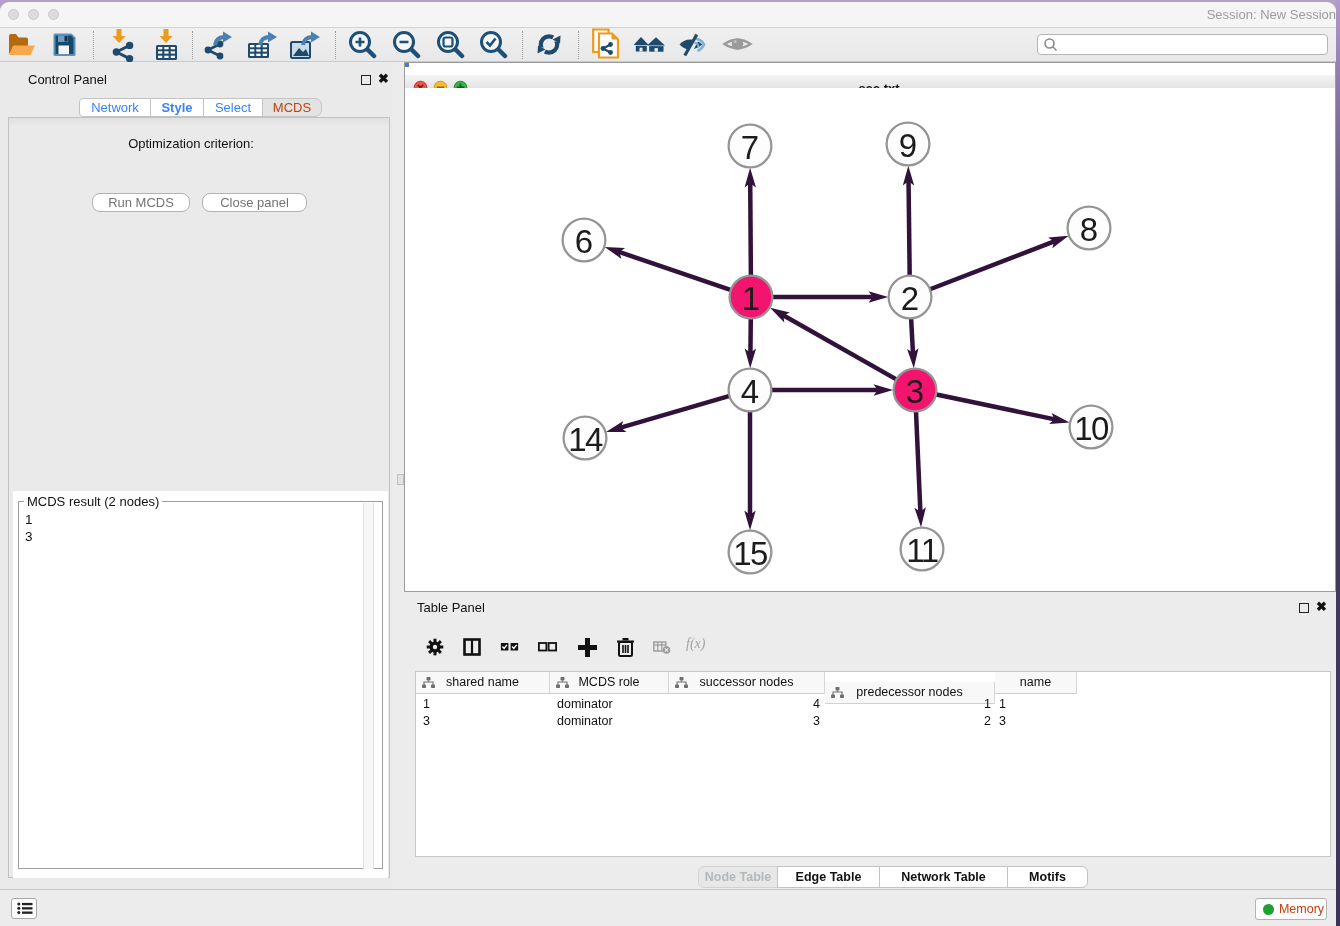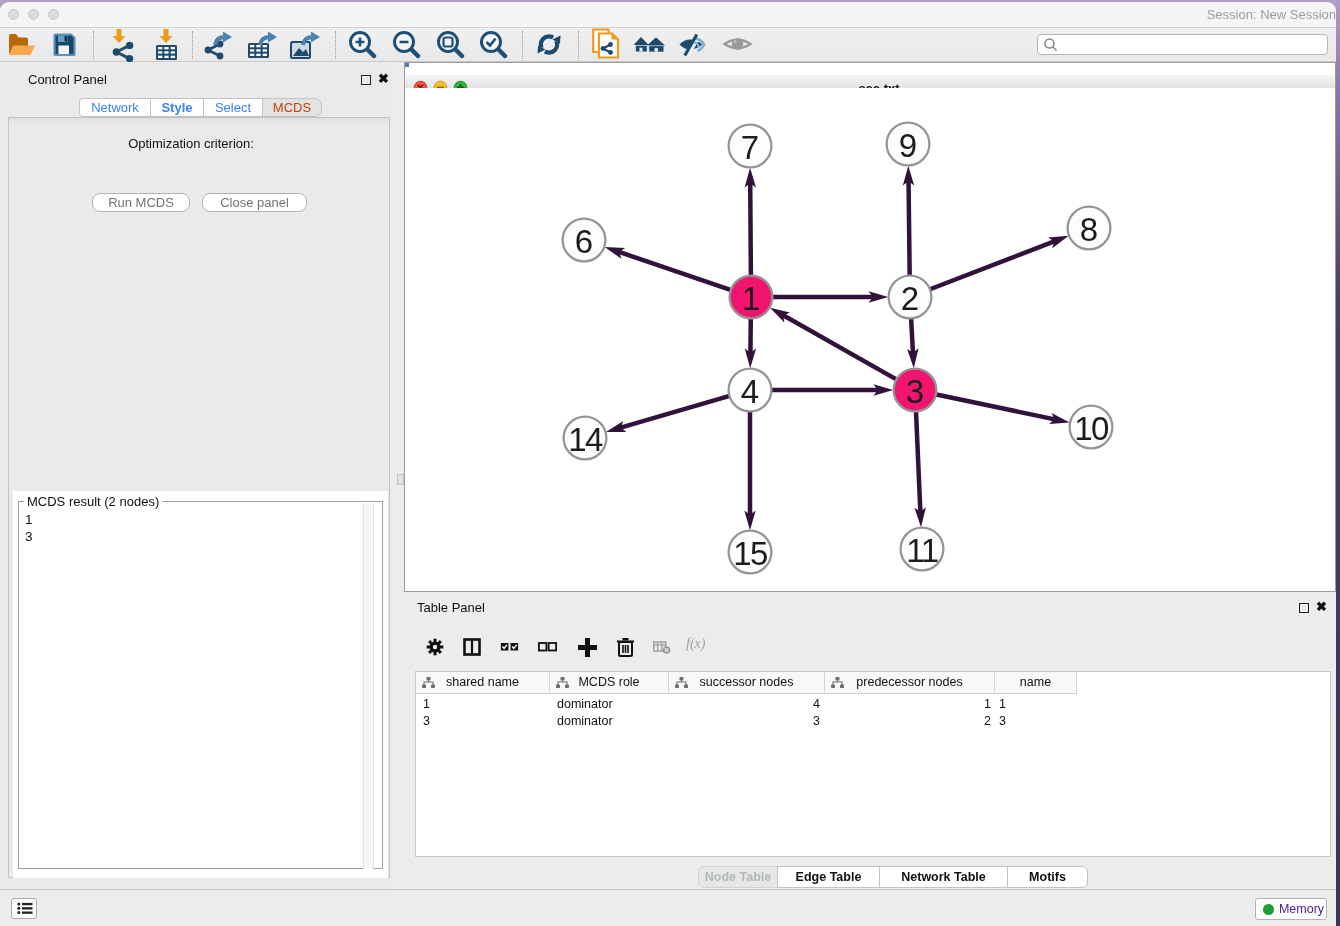--- a/index.html
+++ b/index.html
@@ -36,21 +36,21 @@
 
 #tpanel { position:absolute; left:404px; top:590px; width:932px; height:297px; background:#ececec; }
 #tpanel .hdr { position:absolute; left:13px; top:8px; font-size:13px; color:#111; }
 #ttable { position:absolute; left:11px; top:79px; width:916px; height:186px; background:#fff; border:1px solid #c8c8c8;padding-left:36px; }
 .th { position:absolute; top:0; height:22px; background:#f8f8f8; border-right:1px solid #d6d6d6; border-bottom:1px solid #d0d0d0; font-size:12.5px; line-height:21px; text-align:center; color:#111; }
 .td { position:absolute; font-size:12.5px; color:#111; height:17px; line-height:17px; }
 .btab { position:absolute; top:274px; height:22px; background:#fff; border:1px solid #c3c3c3; font-size:12.5px; font-weight:bold; line-height:20px; text-align:center; color:#111; }
 
 #statusbar { position:absolute; left:0; top:887px; width:1336px; height:37px; background:#ececec; border-top:1px solid #c6c6c6; }
 #listbtn { position:absolute; left:11px; top:8px; width:26px; height:21px; background:#fdfdfd; border:1px solid #a9a9a9; border-radius:3px; }
-#membtn { position:absolute; left:1255px; top:8px; width:72px; height:22px; background:#fdfdfd; border:1px solid #b2b2b2; border-radius:3px; font-size:12.5px; line-height:20px; text-align:center; padding-left:21px; color:#4c1d95; }
+#membtn { position:absolute; left:1255px; top:8px; width:72px; height:22px; background:#fdfdfd; border:1px solid #b2b2b2; border-radius:3px; font-size:12.5px; line-height:20px; text-align:center; padding-left:21px; color:#c2410c; }
 #memdot { position:absolute; left:7px; top:5px; width:11px; height:11px; border-radius:50%; background:#1e9e33; }
 #rightedge { position:absolute; left:1336px; top:0; width:4px; height:926px; background:linear-gradient(#b49ac8 0px,#8d76ab 90px,#463c66 300px,#3c3458 926px); }
 </style>
 </head>
 <body>
 <div id="win">
   <div id="titlebar">
     <div class="tl" style="left:8px;"></div>
     <div class="tl" style="left:28px;"></div>
     <div class="tl" style="left:48px;"></div>
@@ -343,21 +343,21 @@
             <rect x="0" y="7.5" width="4" height="3.5" rx="0.8" fill="#6e6e6e"></rect>
             <rect x="9" y="7.5" width="4" height="3.5" rx="0.8" fill="#6e6e6e"></rect>
             <path d="M2 8 L2 5 L11 5 L11 8 M6.5 3.5 L6.5 5" stroke="#6e6e6e" stroke-width="1.1" fill="none"></path>
           </svg>MCDS role</div>
       <div class="th" style="left:253px; width:156px;"><svg width="13" height="12" viewBox="0 0 13 12" style="position:absolute;left:6px;top:5px;" xmlns="http://www.w3.org/2000/svg">
             <rect x="4.5" y="0" width="4" height="3.5" rx="0.8" fill="#6e6e6e"></rect>
             <rect x="0" y="7.5" width="4" height="3.5" rx="0.8" fill="#6e6e6e"></rect>
             <rect x="9" y="7.5" width="4" height="3.5" rx="0.8" fill="#6e6e6e"></rect>
             <path d="M2 8 L2 5 L11 5 L11 8 M6.5 3.5 L6.5 5" stroke="#6e6e6e" stroke-width="1.1" fill="none"></path>
           </svg>successor nodes</div>
-      <div class="th" style="left:409px; width:170px;"><svg width="13" height="12" viewBox="0 0 13 12" style="position:absolute;left:6px;top:5px;" xmlns="http://www.w3.org/2000/svg">
+      <div class="th" style="left:409px; width:170px;margin-top:10px;"><svg width="13" height="12" viewBox="0 0 13 12" style="position:absolute;left:6px;top:5px;" xmlns="http://www.w3.org/2000/svg">
             <rect x="4.5" y="0" width="4" height="3.5" rx="0.8" fill="#6e6e6e"></rect>
             <rect x="0" y="7.5" width="4" height="3.5" rx="0.8" fill="#6e6e6e"></rect>
             <rect x="9" y="7.5" width="4" height="3.5" rx="0.8" fill="#6e6e6e"></rect>
             <path d="M2 8 L2 5 L11 5 L11 8 M6.5 3.5 L6.5 5" stroke="#6e6e6e" stroke-width="1.1" fill="none"></path>
           </svg>predecessor nodes</div>
       <div class="th" style="left:579px; width:82px;">name</div>
       <div class="td" style="left:7px; top:24px;">1</div>
       <div class="td" style="left:141px; top:24px;">dominator</div>
       <div class="td" style="left:254px; top:24px; width:150px; text-align:right;">4</div>
       <div class="td" style="left:410px; top:24px; width:165px; text-align:right;">1</div>

